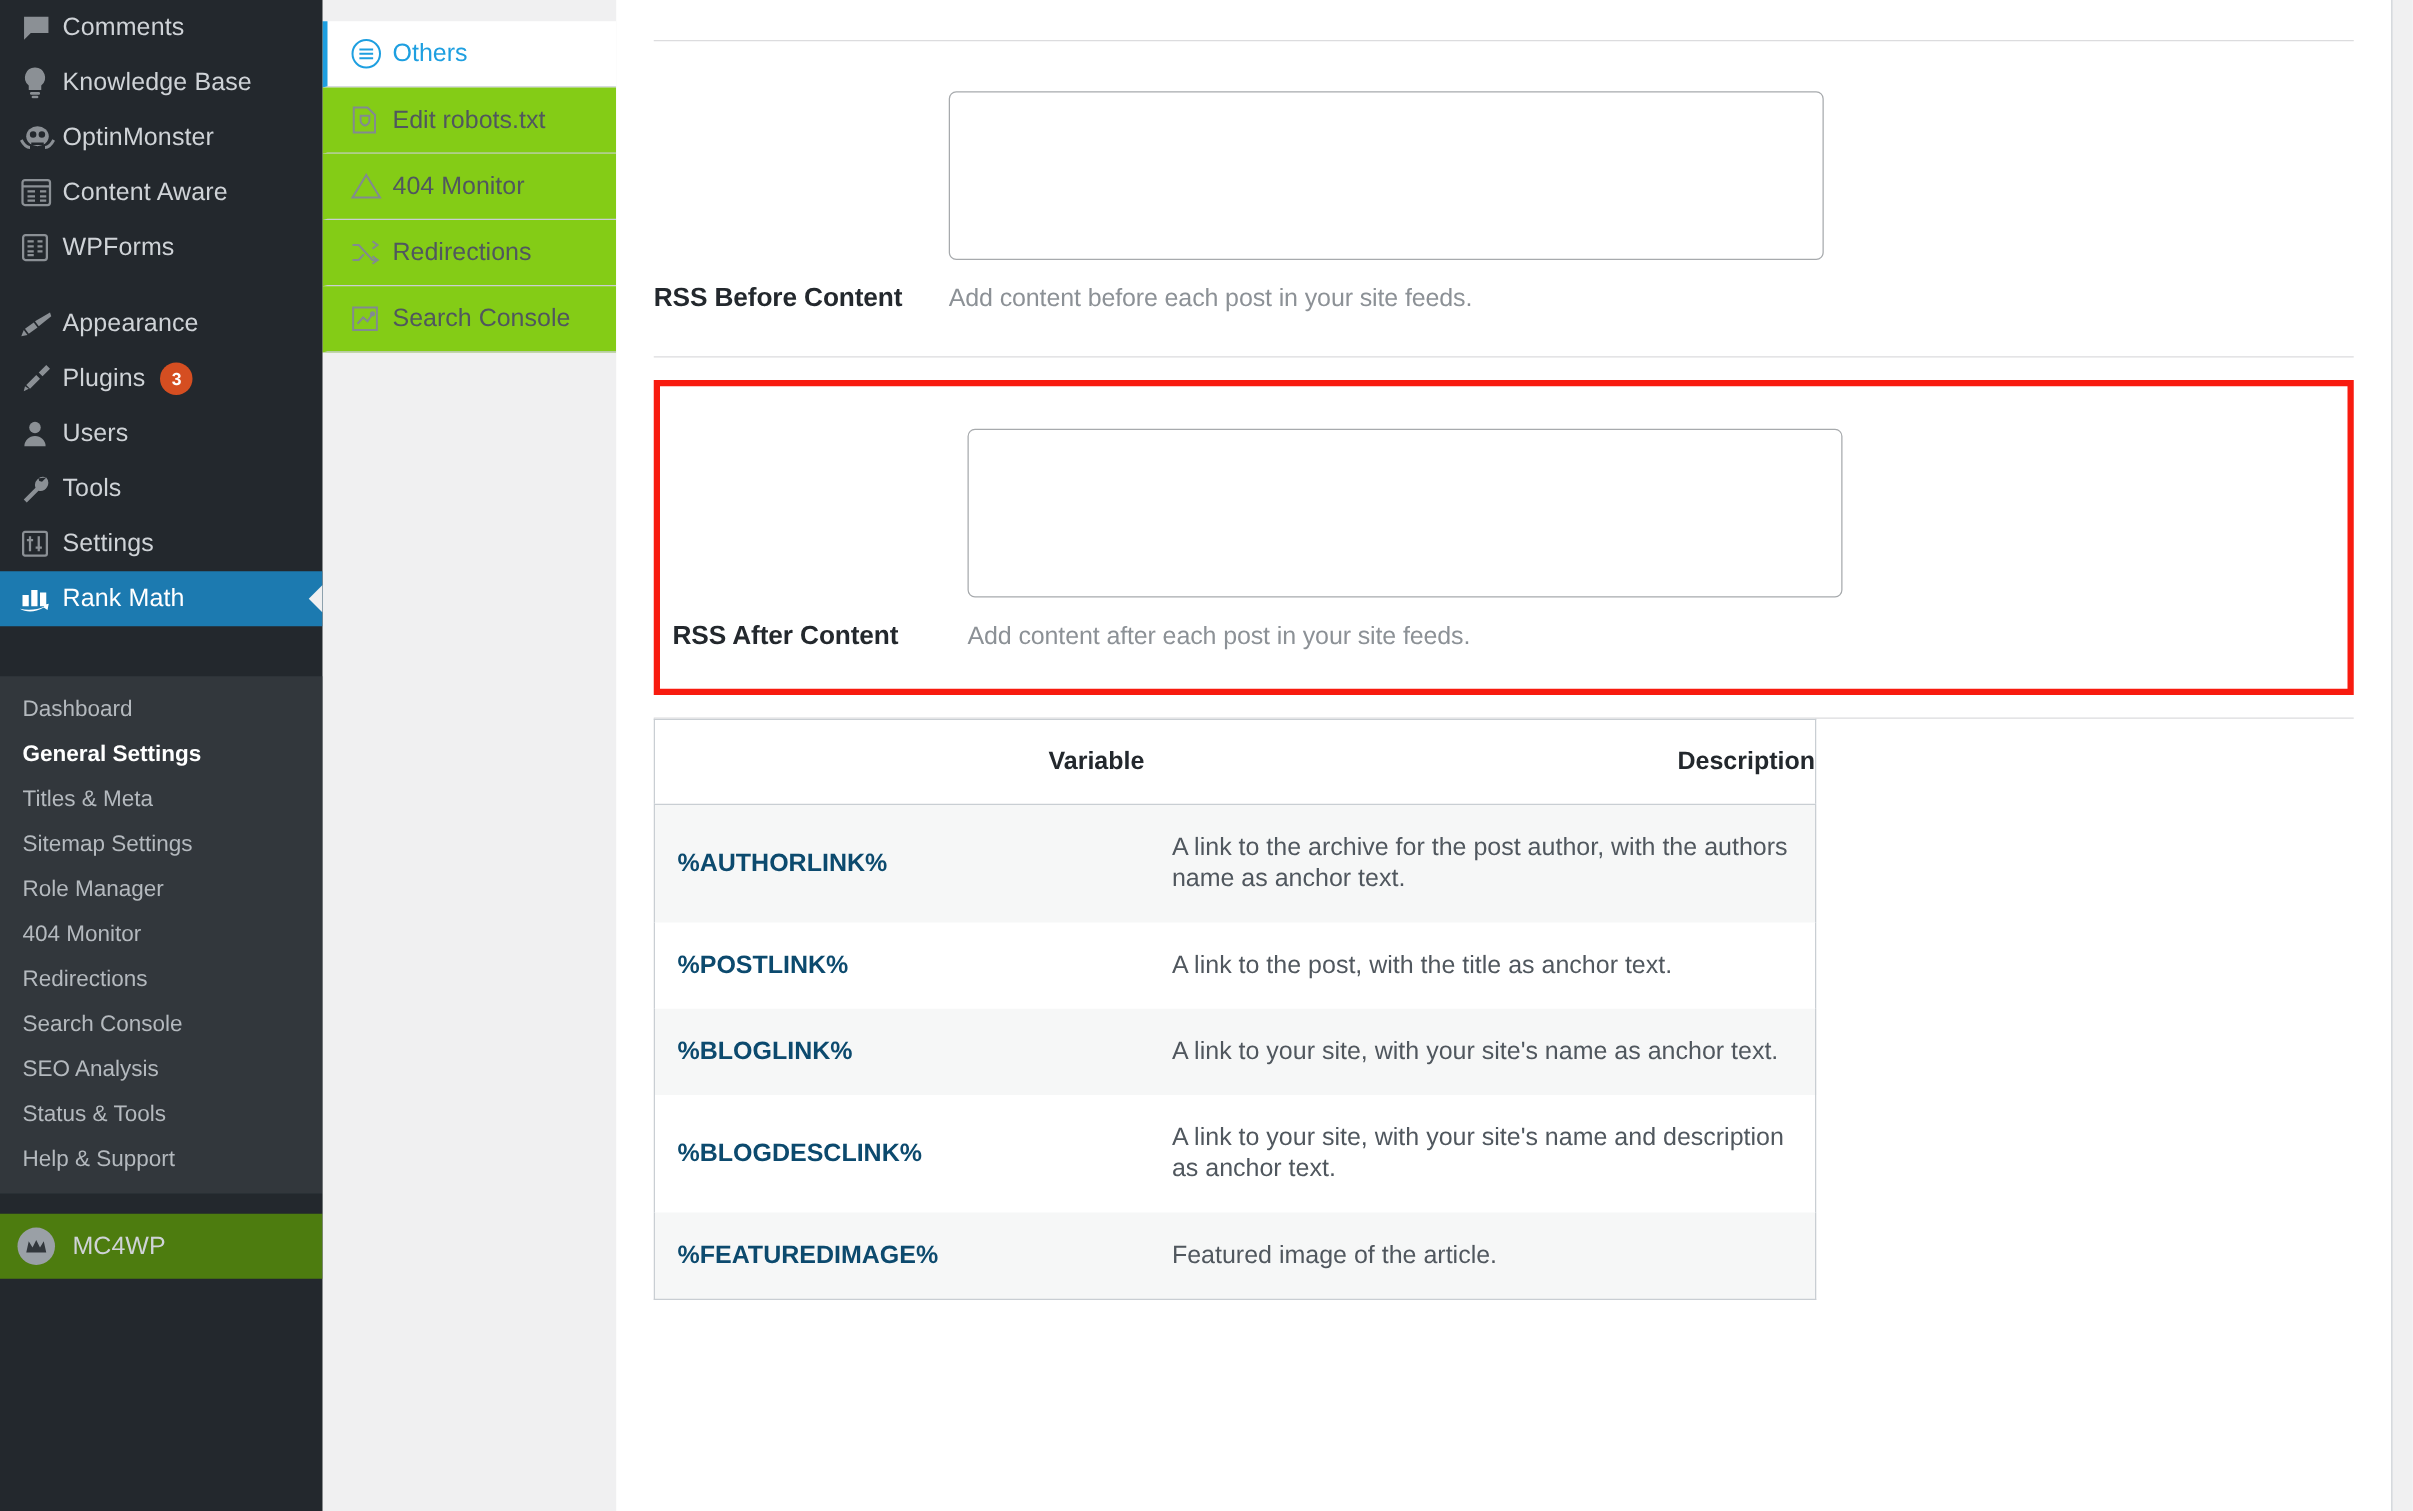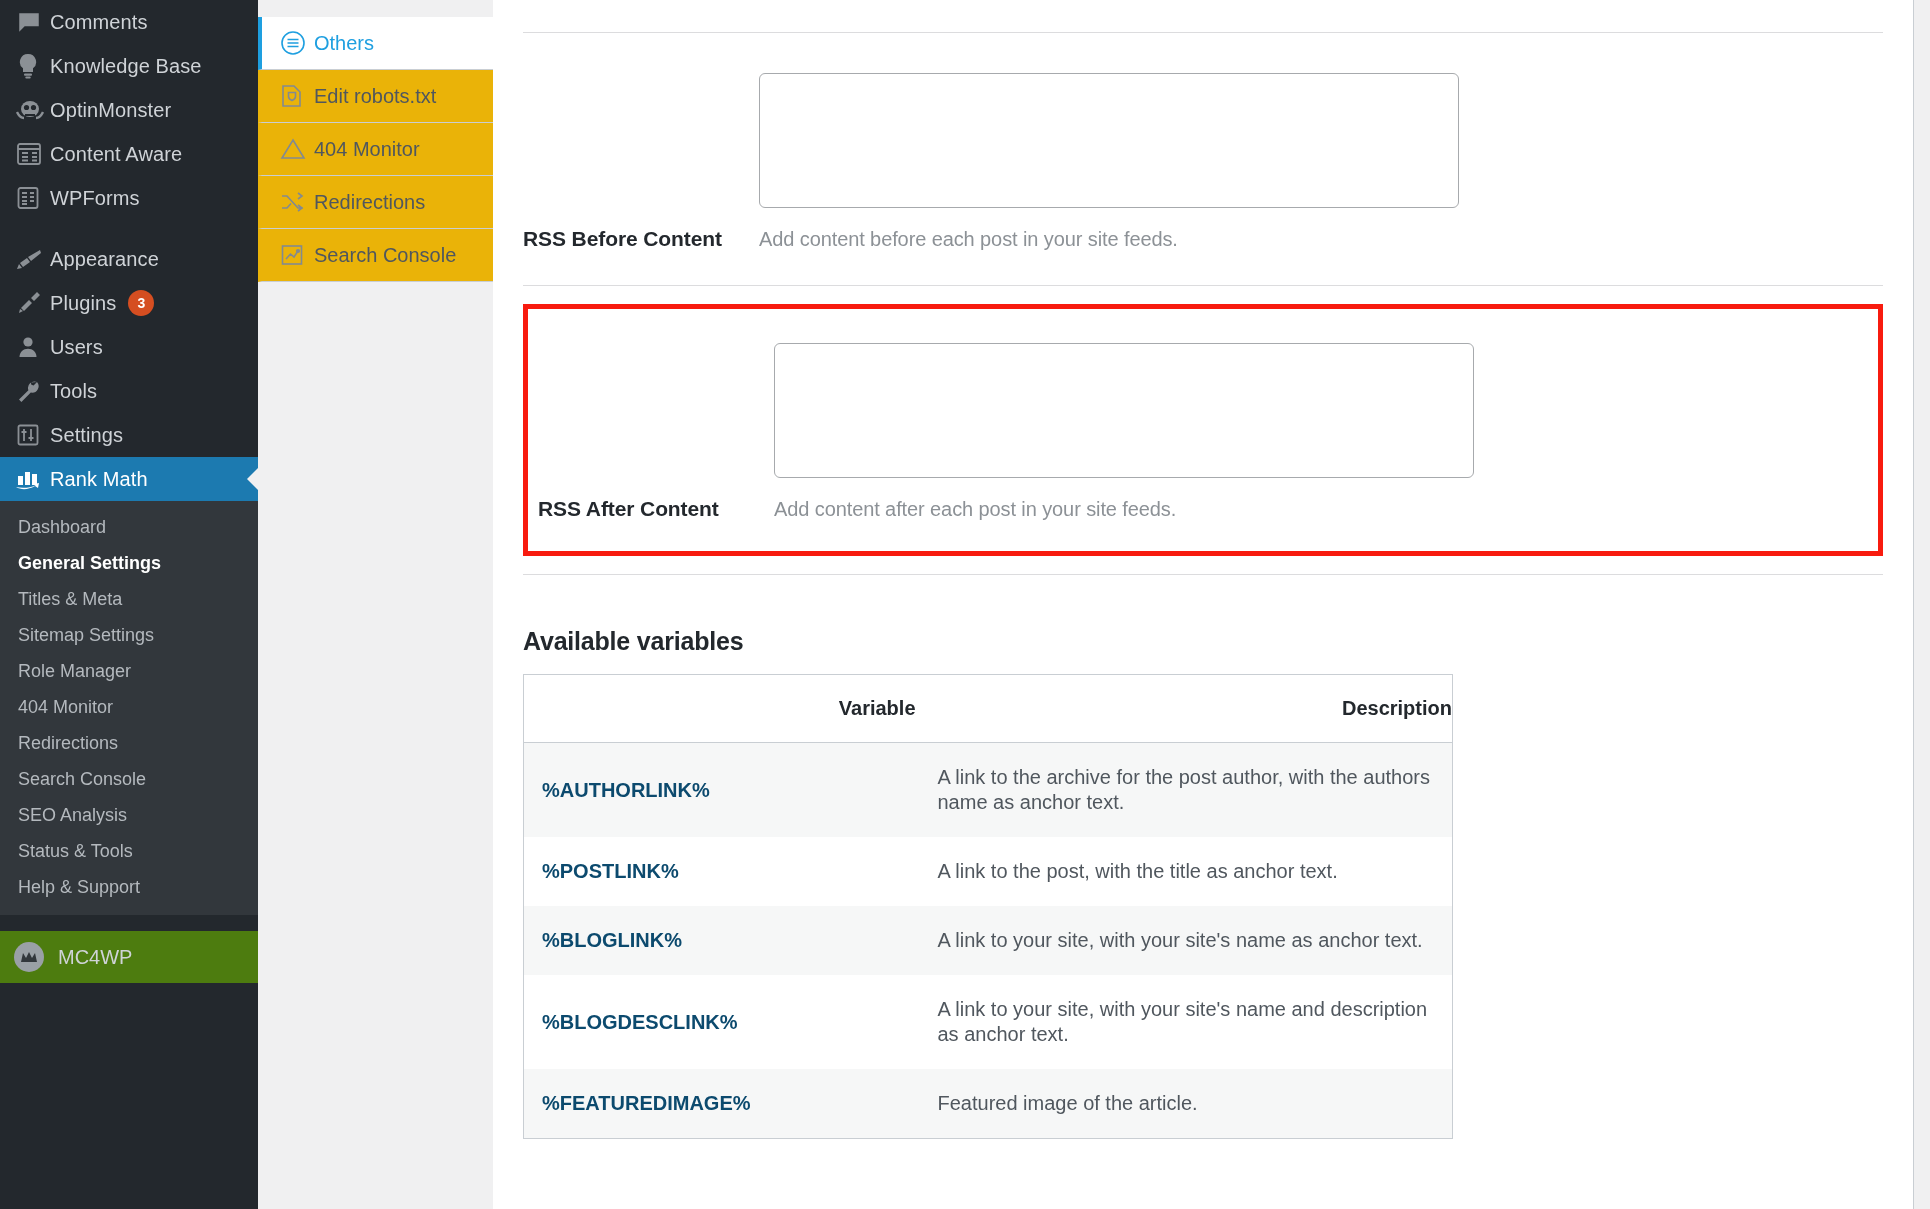--- a/index.html
+++ b/index.html
@@ -44,21 +44,21 @@
     border-bottom: 11px solid transparent;
     border-right: 11px solid #f0f0f1;
   }
   .badge-count {
     display: inline-flex; align-items: center; justify-content: center;
     min-width: 26px; height: 26px; margin-left: 12px;
     background: #d54e21; color: #fff; border-radius: 13px;
     font-size: 14px; font-weight: 600; padding: 0 7px;
   }
   
-  .wp-submenu { background: #32373c; padding: 8px 0 10px 0; }
+  .wp-submenu { background: #32373c; padding: 8px 0 10px 0; margin-top: 40px; }
   .wp-submenu .sub-item {
     display: block; padding: 7px 0 7px 18px;
     font-size: 18px; color: #b4b9be; line-height: 22px;
     cursor: pointer; white-space: nowrap;
   }
   .wp-submenu .sub-item.current { color: #fff; font-weight: 700; }
   .wp-collapse-spacer { height: 16px; background: #23282d; }
   .wp-bottom-item {
     display: flex; align-items: center; height: 52px; padding-left: 14px;
     font-size: 20px; color: #cfd3d7; background: #4d7c0f; cursor: pointer;
@@ -72,21 +72,21 @@
   }
 
   
   .mid-col {
     width: 235px; min-width: 235px; height: 1209px;
     background: #f0f0f1; padding-top: 17px;
   }
   .tabs { margin-left: 0; }
   .tab-item {
     display: flex; align-items: center;
-    height: 53px; background: #eab308;
+    height: 53px; background: #84cc16;
     border-bottom: 1px solid #c9ced3;
     border-left: 4px solid transparent;
     padding-left: 18px; cursor: pointer;
     font-size: 20px; color: #50575e;
   }
   .tab-item.active {
     background: #fff; border-left-color: #1e9fe0; color: #1e9fe0;
   }
   .tab-item .t-icon {
     width: 34px; min-width: 34px; display: flex; align-items: center;
@@ -386,21 +386,20 @@
       <div class="field-row boxed">
         <div class="field-label">RSS After Content</div>
         <div class="field-body">
           <textarea class="ta" placeholder="" style=""></textarea>
           <div class="field-desc">Add content after each post in your site feeds.</div>
         </div>
       </div>
 
       <div class="hr-line" style="margin-top:18px;"></div>
 
-      <div class="section-title">Available variables</div>
 
       <table class="vars">
         <thead>
           <tr>
             <th class="col-var">Variable</th>
             <th class="col-desc">Description</th>
           </tr>
         </thead>
         <tbody>
           <tr class="alt">

